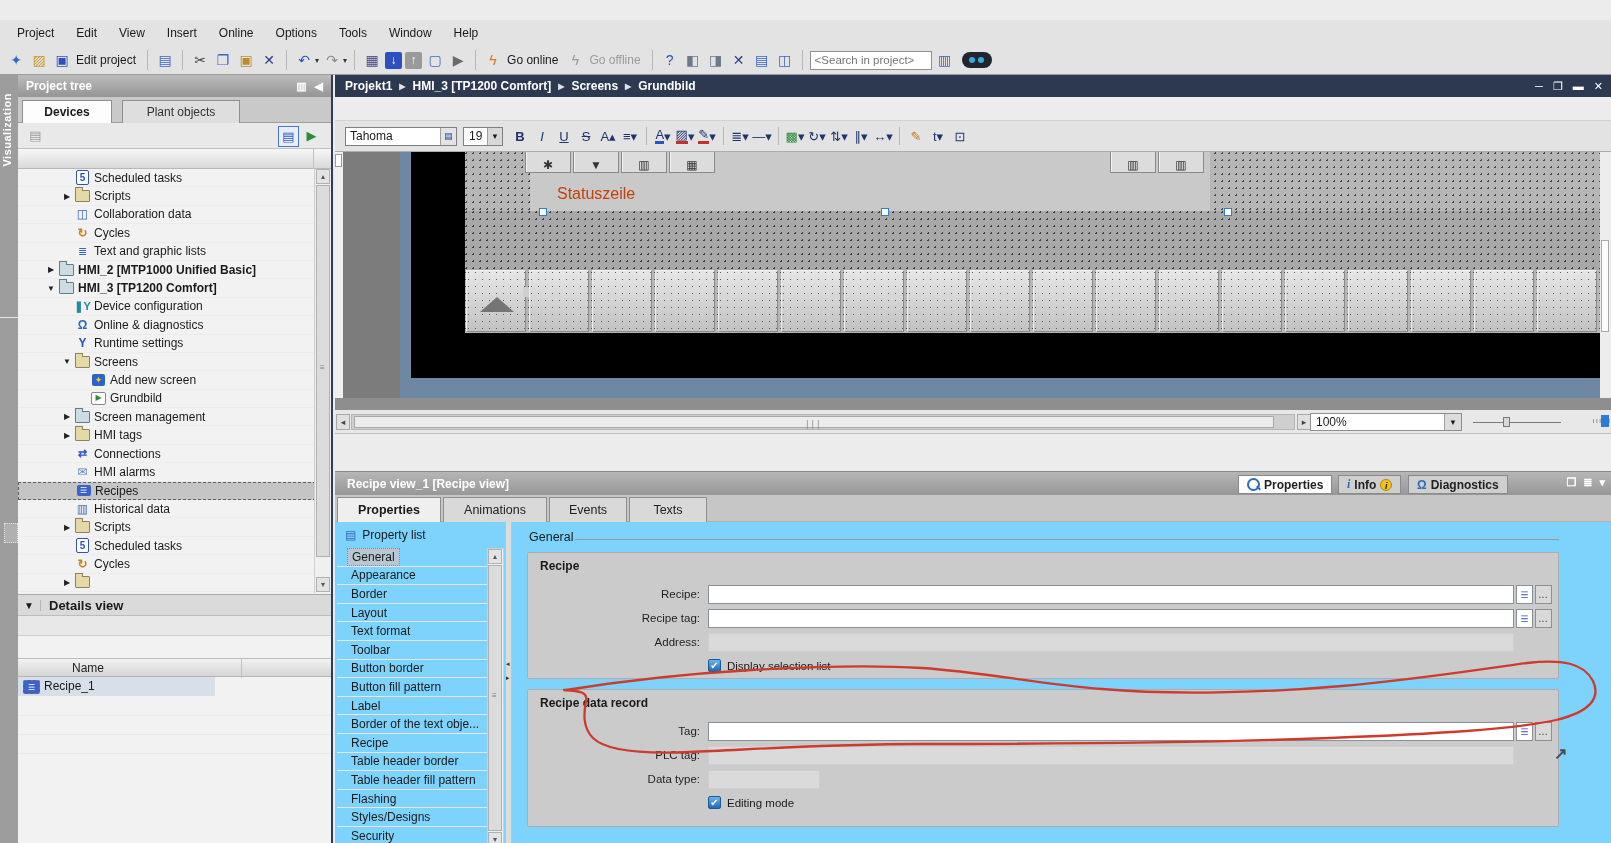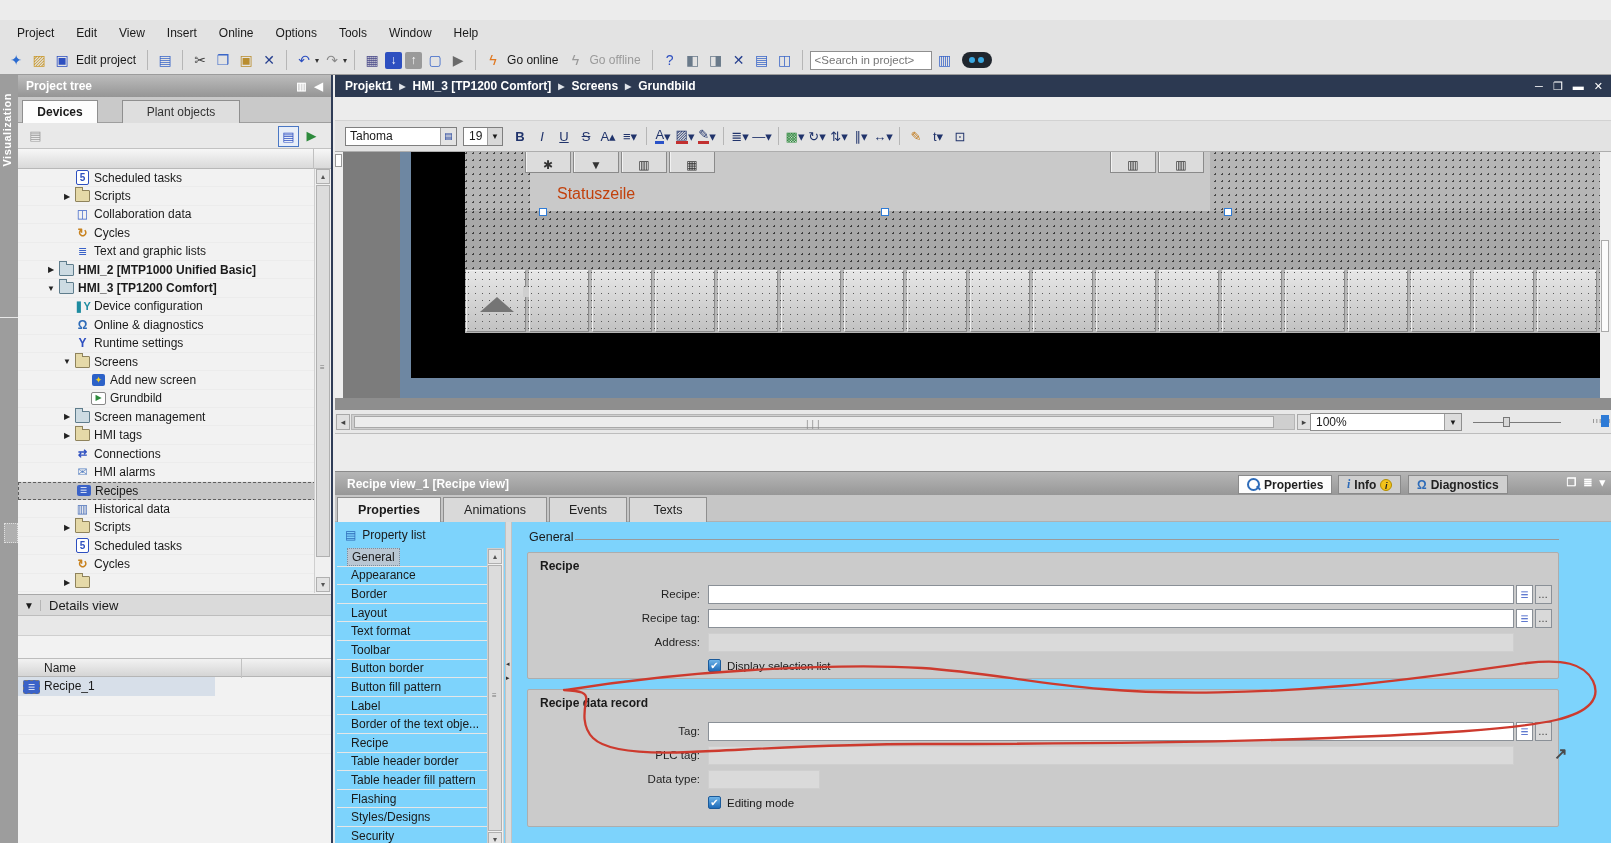--- a/index.html
+++ b/index.html
@@ -62,23 +62,23 @@
   .folder.dev:before{background:#cddbe2;border-color:#5f7d8c;}
   .chipicon{display:inline-block;text-align:center;border-radius:2px;}
   #treescroll{position:absolute;right:0;top:94px;width:17px;height:424px;background:#f0f0f0;border-left:1px solid #cfcfcf;box-sizing:border-box;}
   .sbtn{position:absolute;left:1px;width:14px;height:15px;background:#e3e3e3;border:1px solid #b0b0b0;
         font-size:8px;display:flex;align-items:center;justify-content:center;color:#555;box-sizing:border-box;}
   .sthumb{position:absolute;left:1px;width:14px;background:#dcdcdc;border:1px solid #b0b0b0;box-sizing:border-box;}
   .grip{position:absolute;left:3px;width:8px;font-size:8px;color:#777;line-height:4px;}
   
   #dv-head{position:absolute;left:0;top:519px;width:100%;height:22px;background:#dadada;border-top:1px solid #a8a8a8;border-bottom:1px solid #bdbdbd;display:flex;align-items:center;box-sizing:border-box;}
   #dv-chev{width:22px;text-align:center;font-size:10px;border-right:1px solid #b5b5b5;}
-  #dv-title{font-weight:normal;font-size:13px;margin-left:8px;}
+  #dv-title{font-weight:bold;font-size:13px;margin-left:8px;}
   #dv-band{position:absolute;left:0;top:541px;width:100%;height:19px;background:#e8e8e8;border-bottom:1px solid #cfcfcf;}
-  #dv-colhead{position:absolute;left:0;top:583px;width:100%;height:19px;background:linear-gradient(#f2f2f2,#d5d5d5);border-top:1px solid #bdbdbd;border-bottom:1px solid #b5b5b5;box-sizing:border-box;}
+  #dv-colhead{position:absolute;left:0;top:583px;width:100%;height:19px;background:linear-gradient(#f2f2f2,#d5d5d5);border-top:1px solid #bdbdbd;border-bottom:1px solid #b5b5b5;box-sizing:border-box;padding-left:28px;}
   #dv-colhead span{margin-left:26px;font-size:12px;color:#222;line-height:19px;}
   #dv-colhead .cdiv{position:absolute;left:197px;top:0;width:1px;height:19px;background:#c2c2c2;}
   #dv-row{position:absolute;left:0;top:602px;width:100%;height:19px;}
   #dv-row .hl{position:absolute;left:0;top:0;width:197px;height:19px;background:#d7dfe9;}
   #dv-row .ticon{left:5px;top:3px;}
   #dv-row .tlab{left:26px;top:2px;}
   .dv-stripe{position:absolute;left:0;width:100%;height:1px;background:#e9e9e9;}
   
   #crumbbar{left:335px;top:75px;width:1276px;height:22px;background:#2c3951;color:#fff;display:flex;align-items:center;padding-left:10px;box-sizing:border-box;font-weight:bold;}
   .crumb{margin-right:7px;}
@@ -262,21 +262,21 @@
   </div>
 
   <div id="ptree" class="abs">
     <div class="panel-head">
       <span>Project tree</span>
       <span class="sp"></span>
       <span class="phico">▥</span>
       <span class="phico">◀</span>
     </div>
     <div class="ptabs">
-      <div class="ptab active" style="left:4px;width:76px;">Devices</div>
+      <div class="ptab active" style="left:4px;width:90px;">Devices</div>
       <div class="ptab inactive" style="left:104px;width:118px;">Plant objects</div>
     </div>
     <div id="minibar">
       <span class="mico" style="left:8px;color:#9a9a9a;">▤</span>
       <span class="mico" style="left:260px;border:1px solid #4a77c4;background:#e8eef8;color:#2d4fc0;">▤</span>
       <span class="mico" style="left:284px;color:#2d8a3c;">▶</span>
     </div>
     <div id="colhead">
         <span class="cdiv"></span>
       </div>

